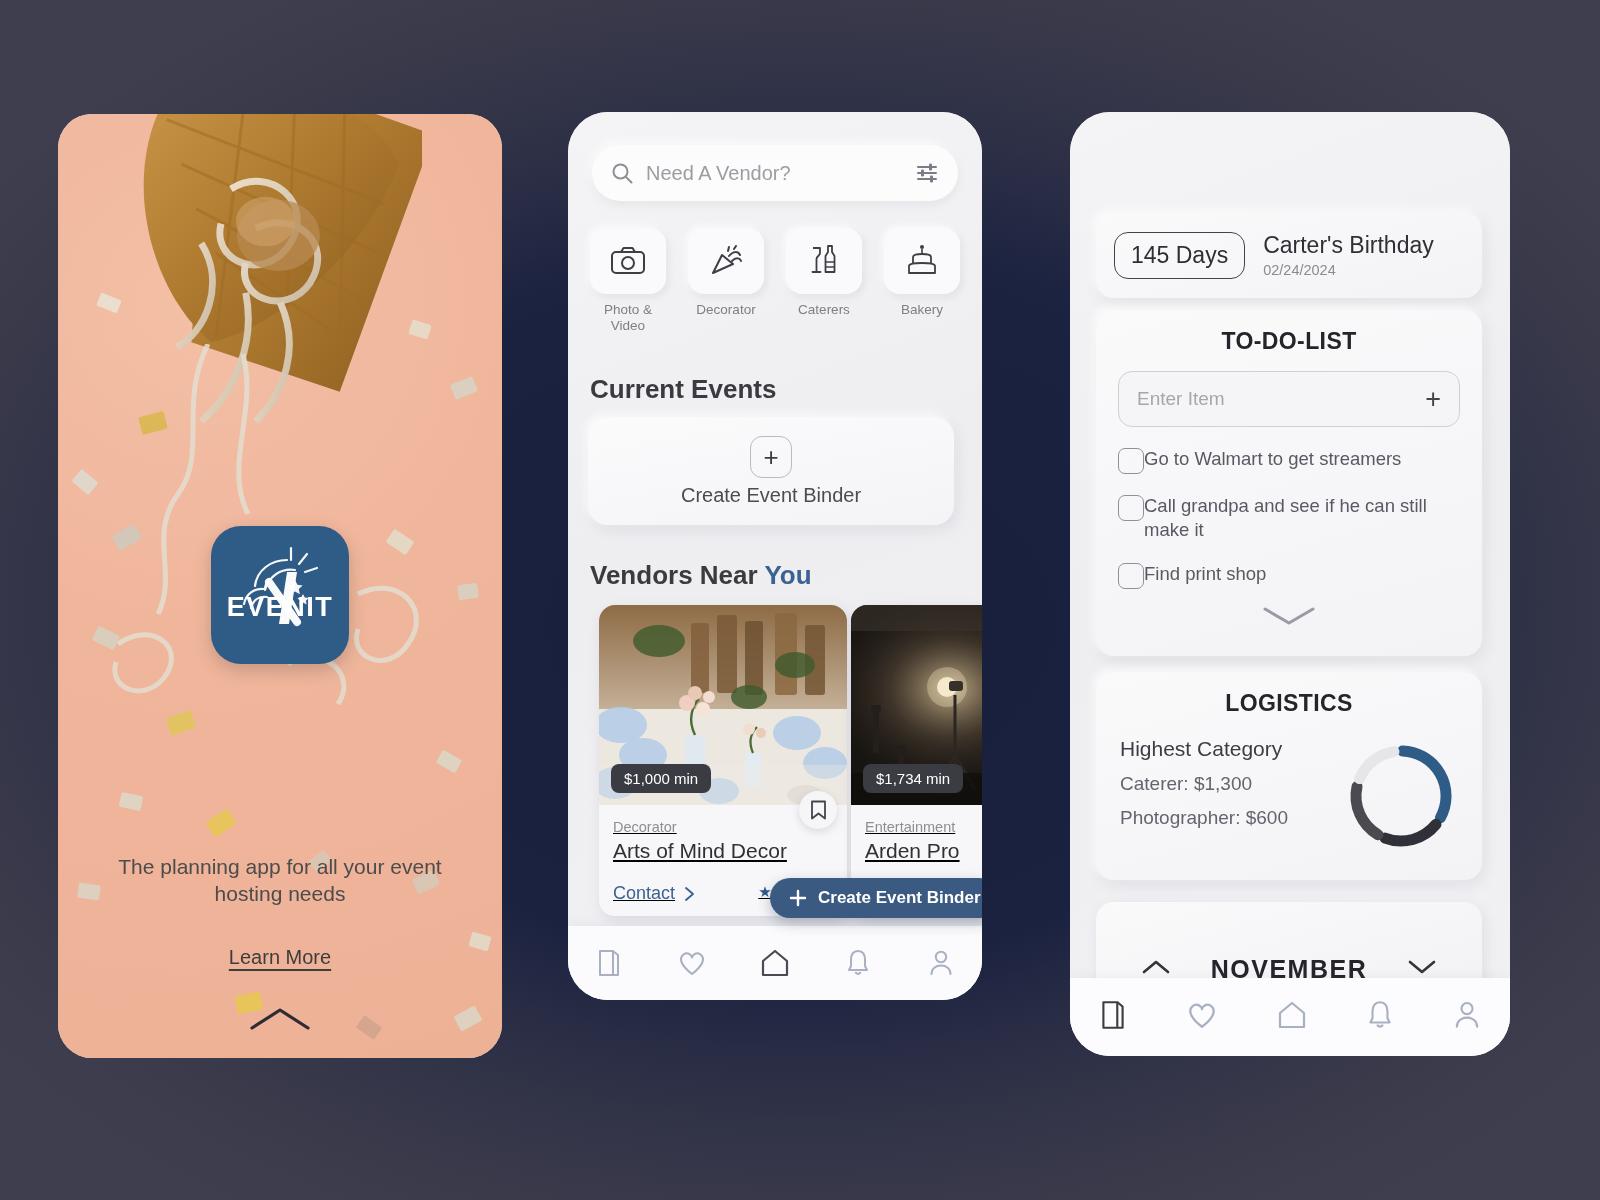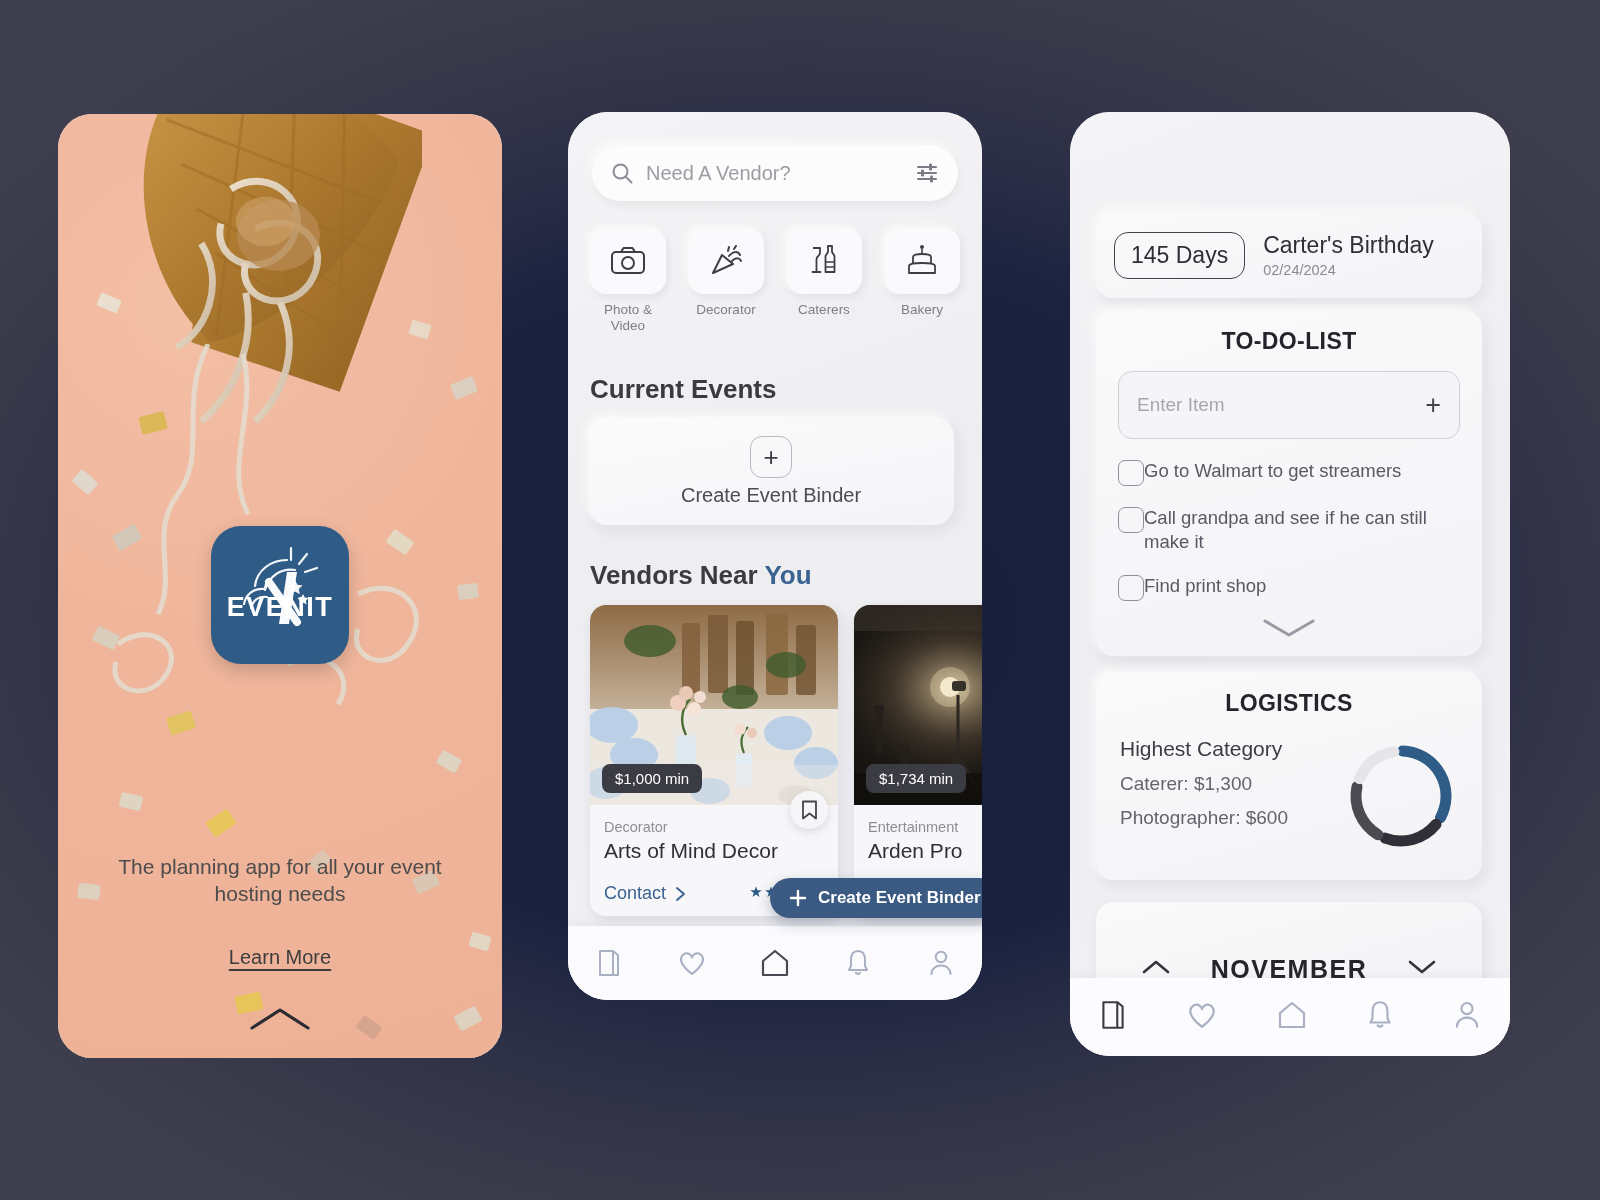--- a/index.html
+++ b/index.html
@@ -114,21 +114,21 @@
     box-shadow: 3px 5px 13px rgba(120,125,145,.15), -3px -3px 9px rgba(255,255,255,.9);
     display: flex; flex-direction: column; align-items: center; justify-content: center; gap: 6px;
   }
   .plus-box {
     width: 42px; height: 42px; border: 1.6px solid #b9b9c0; border-radius: 12px;
     display: flex; align-items: center; justify-content: center;
     color: #3d3d45; font-size: 26px; line-height: 1;
   }
   .binder-card-label { font-size: 20px; color: #4b4b52; }
 
-  .vcards { position: absolute; left: 22px; top: 493px; display: flex; gap: 16px; }
+  .vcards { position: absolute; left: 31px; top: 493px; display: flex; gap: 4px; text-decoration: underline; }
   .vcard {
     width: 248px; border-radius: 16px; overflow: hidden;
     background: #f7f7f9;
     box-shadow: 3px 5px 14px rgba(115,120,140,.18);
     position: relative; flex: 0 0 248px;
   }
   .vcard-img { height: 200px; position: relative; overflow: hidden; }
   .price-chip {
     position: absolute; left: 12px; bottom: 12px;
     background: #3b3b44; color: #fff;
@@ -176,21 +176,21 @@
   .days-pill {
     border: 1.8px solid #43434c; border-radius: 14px;
     padding: 9px 16px; font-size: 23px; color: #2e2e35; font-weight: 400;
   }
   .event-name { font-size: 23px; color: #2f2f36; }
   .event-date { font-size: 14.5px; color: #8a8a93; margin-top: 3px; }
 
   .todo-card { top: 198px; height: 346px; padding: 18px 22px; }
   .card-title { text-align: center; font-size: 23px; font-weight: 700; color: #24242b; letter-spacing: .4px; }
   .todo-input {
-    margin-top: 16px; height: 68px; border: 1.3px solid #cfcfd6; border-radius: 14px;
+    margin-top: 16px; height: 56px; border: 1.3px solid #cfcfd6; border-radius: 14px;
     display: flex; align-items: center; justify-content: space-between; padding: 0 18px;
     background: #f5f5f8;
   }
   .todo-ph { color: #a6a6ae; font-size: 19px; }
   .todo-plus { color: #44444c; font-size: 27px; line-height: 1; }
   .todo-item { display: flex; align-items: flex-start; gap: 0; margin-top: 20px; }
   .cbox { width: 26px; height: 26px; border: 1.6px solid #8f8f99; border-radius: 7px; flex: 0 0 26px; margin-top: 1px; }
   .todo-text { font-size: 18.5px; color: #595963; line-height: 1.3; }
   .todo-expand { text-align: center; margin-top: 16px; }
 

